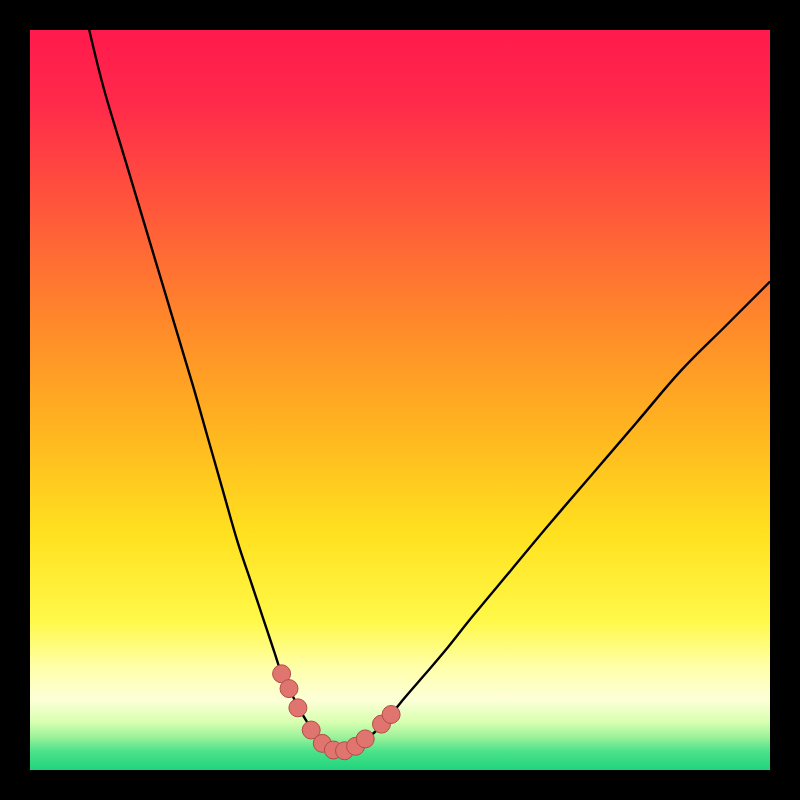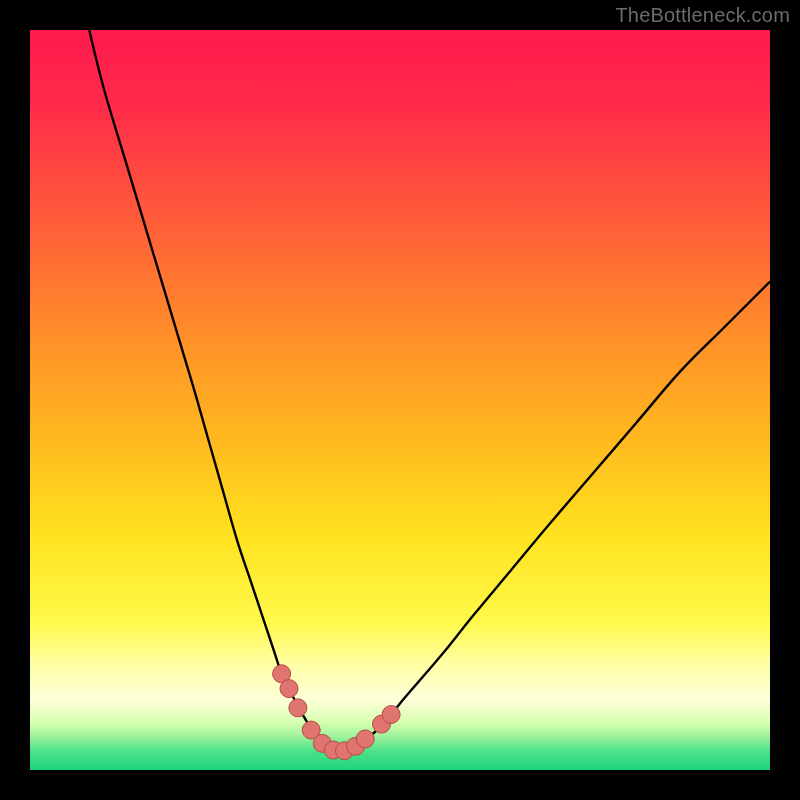--- a/index.html
+++ b/index.html
@@ -36,21 +36,20 @@
     letter-spacing: 0.2px;
   }
   svg {
     display: block;
   }
 </style>
 </head>
 <body>
 
 <div class="frame">
-  <div class="watermark">TheBottleneck.com</div>
   <div class="plot">
     <svg id="chart-svg" width="740" height="740" viewBox="0 0 740 740">
       <defs>
         <linearGradient id="bg-grad" x1="0" y1="0" x2="0" y2="1">
             <stop offset="0%" stop-color="#ff1a4d"></stop>
             <stop offset="10%" stop-color="#ff2a4a"></stop>
             <stop offset="25%" stop-color="#ff5a3a"></stop>
             <stop offset="40%" stop-color="#ff8a2a"></stop>
             <stop offset="55.00000000000001%" stop-color="#ffb81f"></stop>
             <stop offset="68%" stop-color="#ffe11f"></stop>

